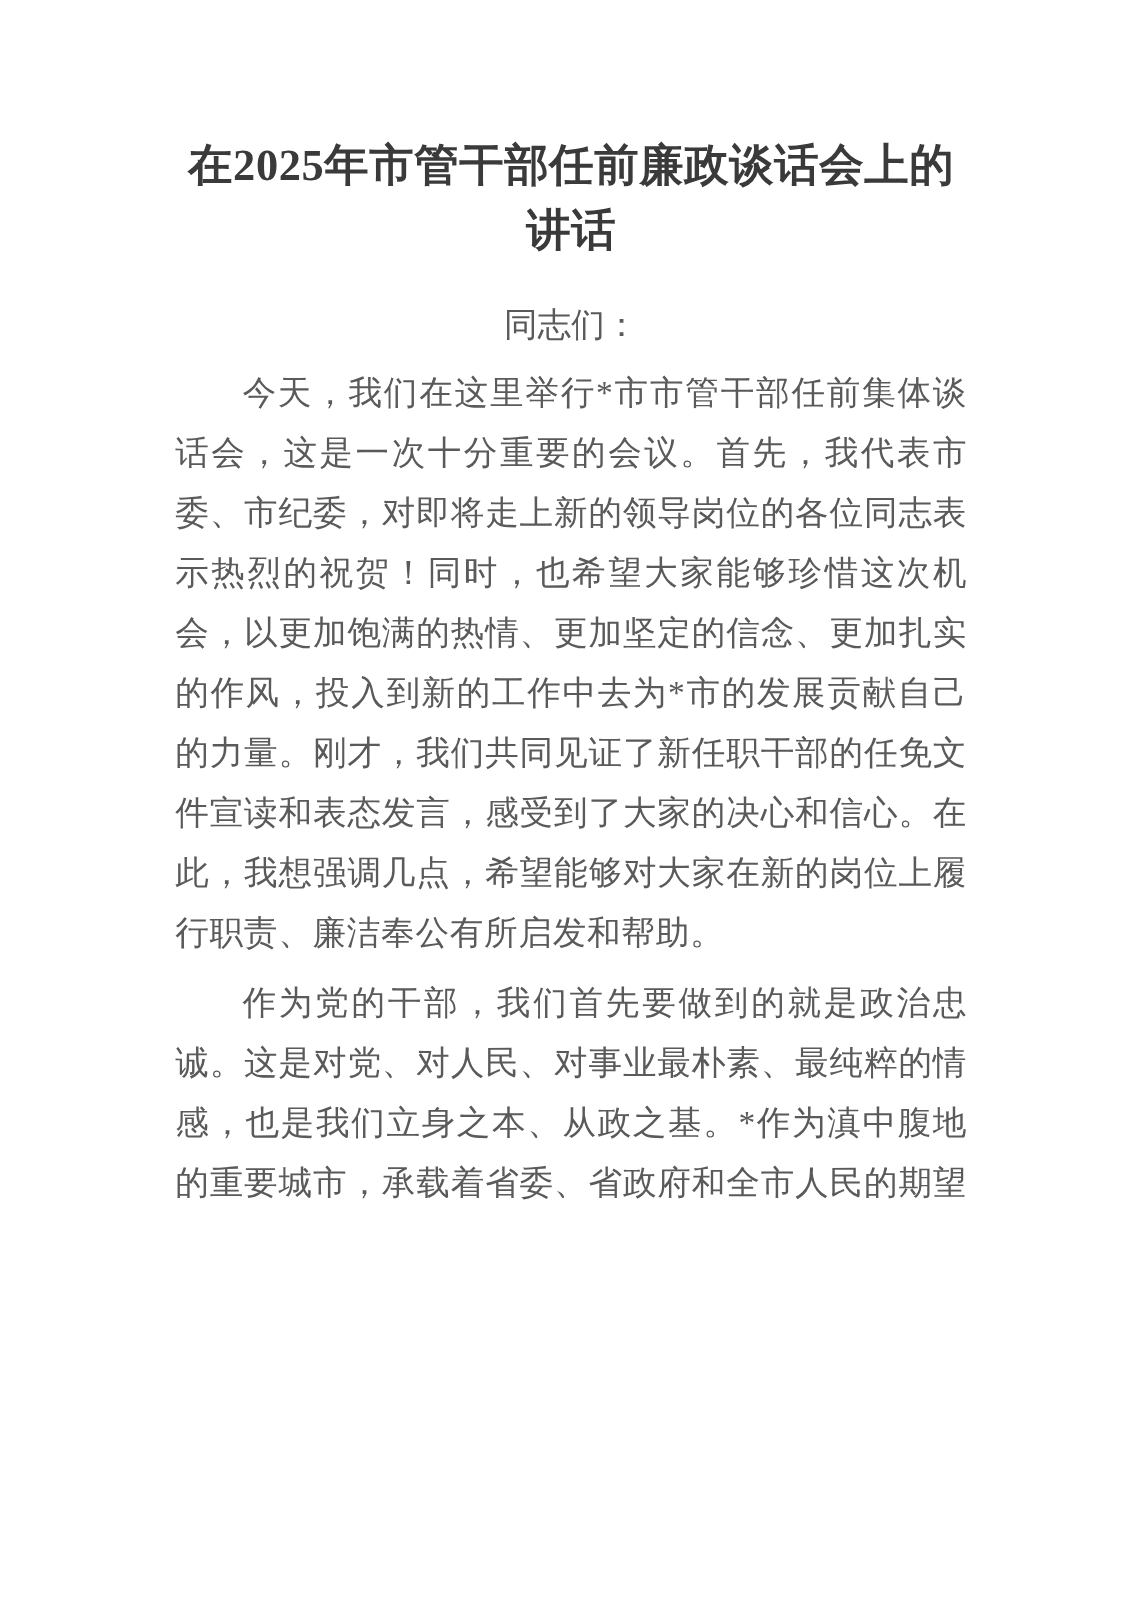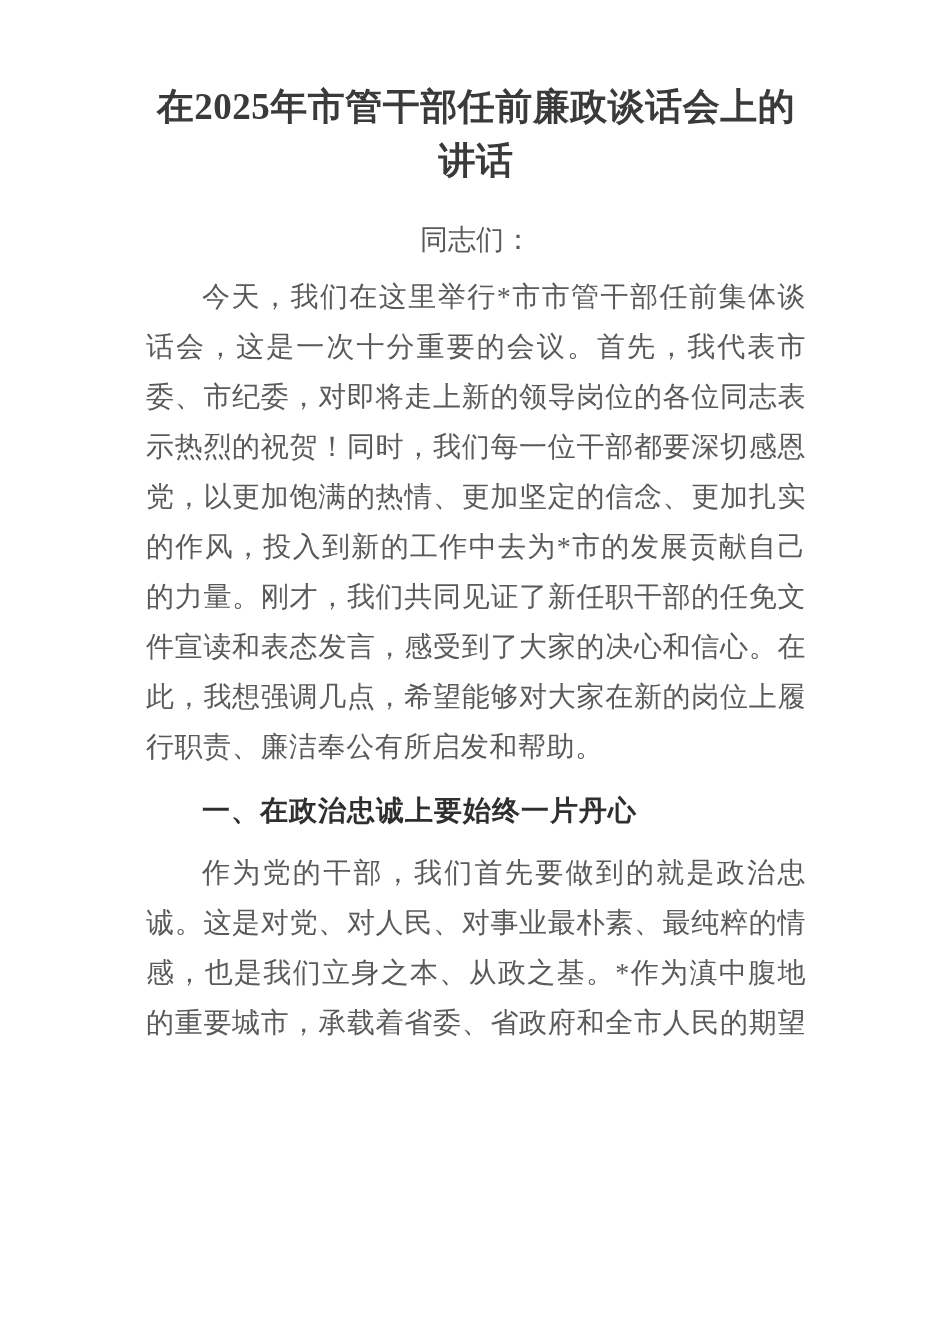--- a/index.html
+++ b/index.html
@@ -21,21 +21,21 @@
 
   .doc-body {
     position: absolute;
     left: 146px;
     top: 0;
     width: 660px;
   }
 
   .doc-title {
     margin: 0;
-    padding-top: 80px;
+    padding-top: 112px;
     font-family: "Liberation Serif", "DejaVu Serif", serif;
     font-size: 37px;
     font-weight: bold;
     line-height: 54px;
     color: #3a3a3a;
     text-align: center;
     letter-spacing: 0.5px;
   }
 
   .salutation {
@@ -85,20 +85,19 @@
 </head>
 <body>
 
 <div class="page">
   <div class="doc-body">
 
     <h1 class="doc-title">在2025年市管干部任前廉政谈话会上的讲话</h1>
 
     <p class="salutation">同志们：</p>
 
-    <p class="para">今天，我们在这里举行*市市管干部任前集体谈话会，这是一次十分重要的会议。首先，我代表市委、市纪委，对即将走上新的领导岗位的各位同志表示热烈的祝贺！同时，我们每一位干部都要深切感恩党，以更加饱满的热情、更加坚定的信念、更加扎实的作风，投入到新的工作中去为*市的发展贡献自己的力量。刚才，我们共同见证了新任职干部的任免文件宣读和表态发言，感受到了大家的决心和信心。在此，我想强调几点，希望能够对大家在新的岗位上履行职责、廉洁奉公有所启发和帮助。</p>
+    <p class="para">今天，我们在这里举行*市市管干部任前集体谈话会，这是一次十分重要的会议。首先，我代表市委、市纪委，对即将走上新的领导岗位的各位同志表示热烈的祝贺！同时，也希望大家能够珍惜这次机会，以更加饱满的热情、更加坚定的信念、更加扎实的作风，投入到新的工作中去为*市的发展贡献自己的力量。刚才，我们共同见证了新任职干部的任免文件宣读和表态发言，感受到了大家的决心和信心。在此，我想强调几点，希望能够对大家在新的岗位上履行职责、廉洁奉公有所启发和帮助。</p>
 
-    <h2 class="section-heading">一、在政治忠诚上要始终一片丹心</h2>
 
     <p class="para clipped">作为党的干部，我们首先要做到的就是政治忠诚。这是对党、对人民、对事业最朴素、最纯粹的情感，也是我们立身之本、从政之基。*作为滇中腹地的重要城市，承载着省委、省政府和全市人民的期望与重托。我们每一位干部都要深切感恩党，时刻紧跟党，忠心护卫党，坚定不移地用习近平新时代中国特色社会主义思想凝心铸魂。我们要自觉廓清思想迷雾，始终保持清醒的政治头脑。当前，社</p>
 
   </div>
 </div>
 
 </body></html>

